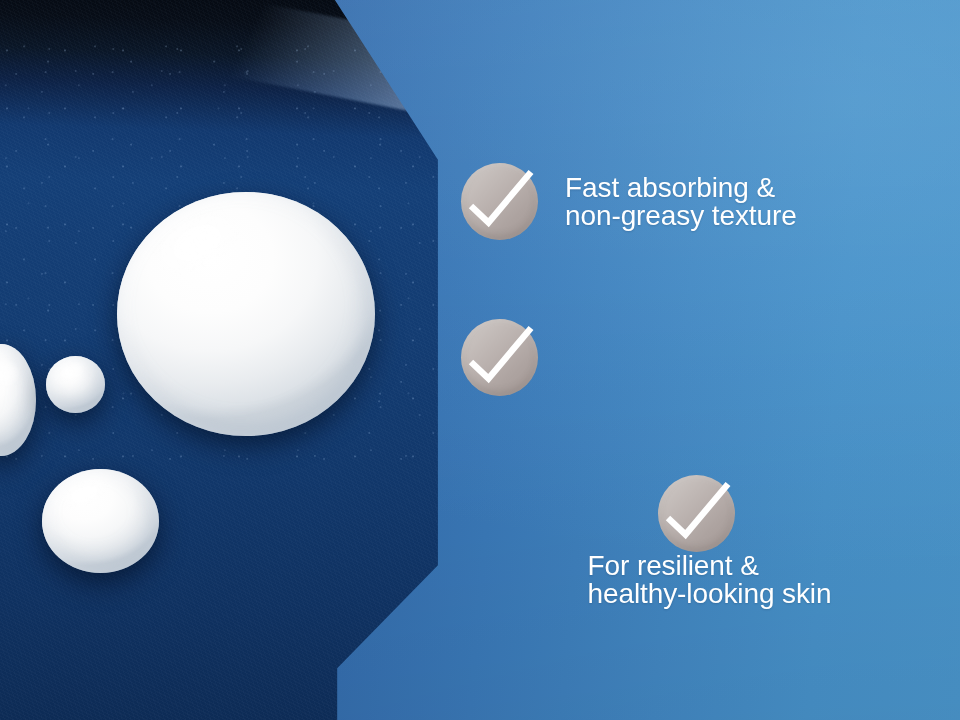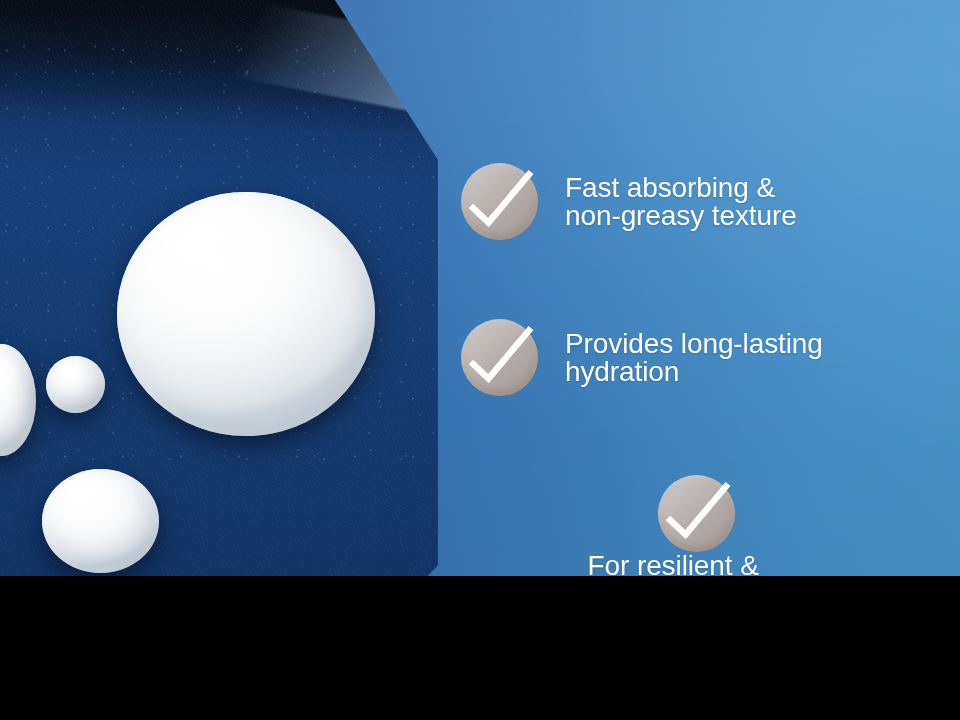--- a/index.html
+++ b/index.html
@@ -8,21 +8,21 @@
     padding: 0;
     background: #000;
   }
   body {
     font-family: "Liberation Sans", sans-serif;
   }
 
   #stage {
     position: relative;
     width: 960px;
-    height: 576px;
+    height: 720px;
     overflow: hidden;
     background: #0f172a;
   }
 
   
   .blue-panel {
     position: absolute;
     inset: 0;
     background:
       linear-gradient(95deg,
@@ -265,22 +265,20 @@
 non-greasy texture</div>
     </div>
 
     <div class="benefit">
       <div class="check-badge">
         <div class="disc"></div>
         <svg viewBox="0 0 85 85" aria-hidden="true">
           <path d="M 14 47 L 31.5 63.5 L 74 13"></path>
         </svg>
       </div>
-      <div class="benefit-text">Provides long-lasting
-hydration</div>
     </div>
 
     <div class="benefit">
       <div class="check-badge">
         <div class="disc"></div>
         <svg viewBox="0 0 85 85" aria-hidden="true">
           <path d="M 14 47 L 31.5 63.5 L 74 13"></path>
         </svg>
       </div>
       <div class="benefit-text">For resilient &amp;

